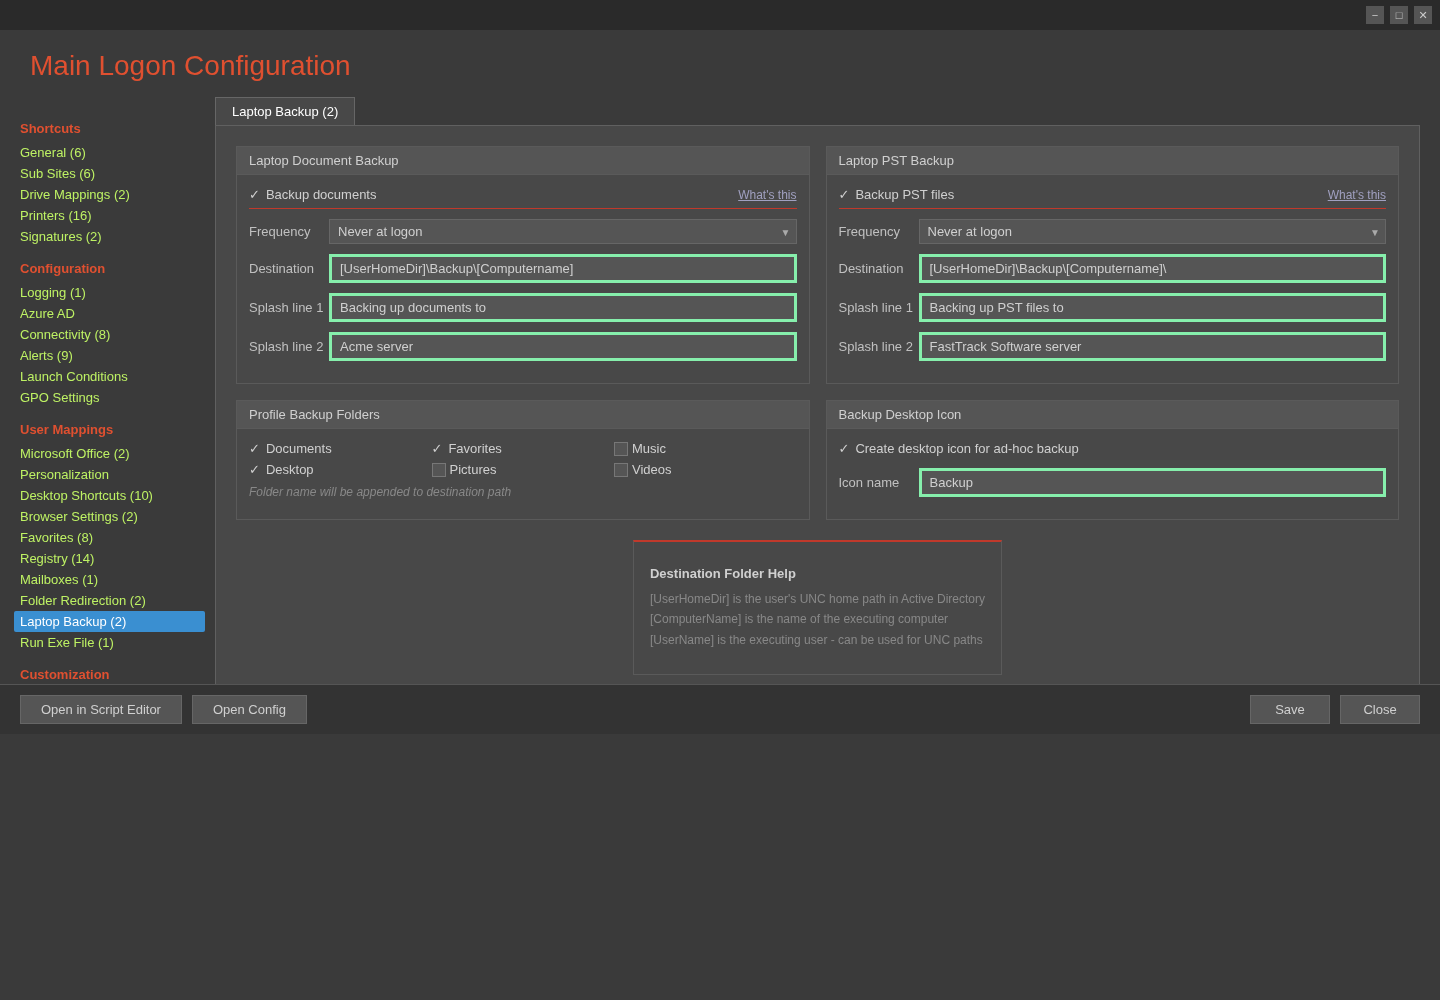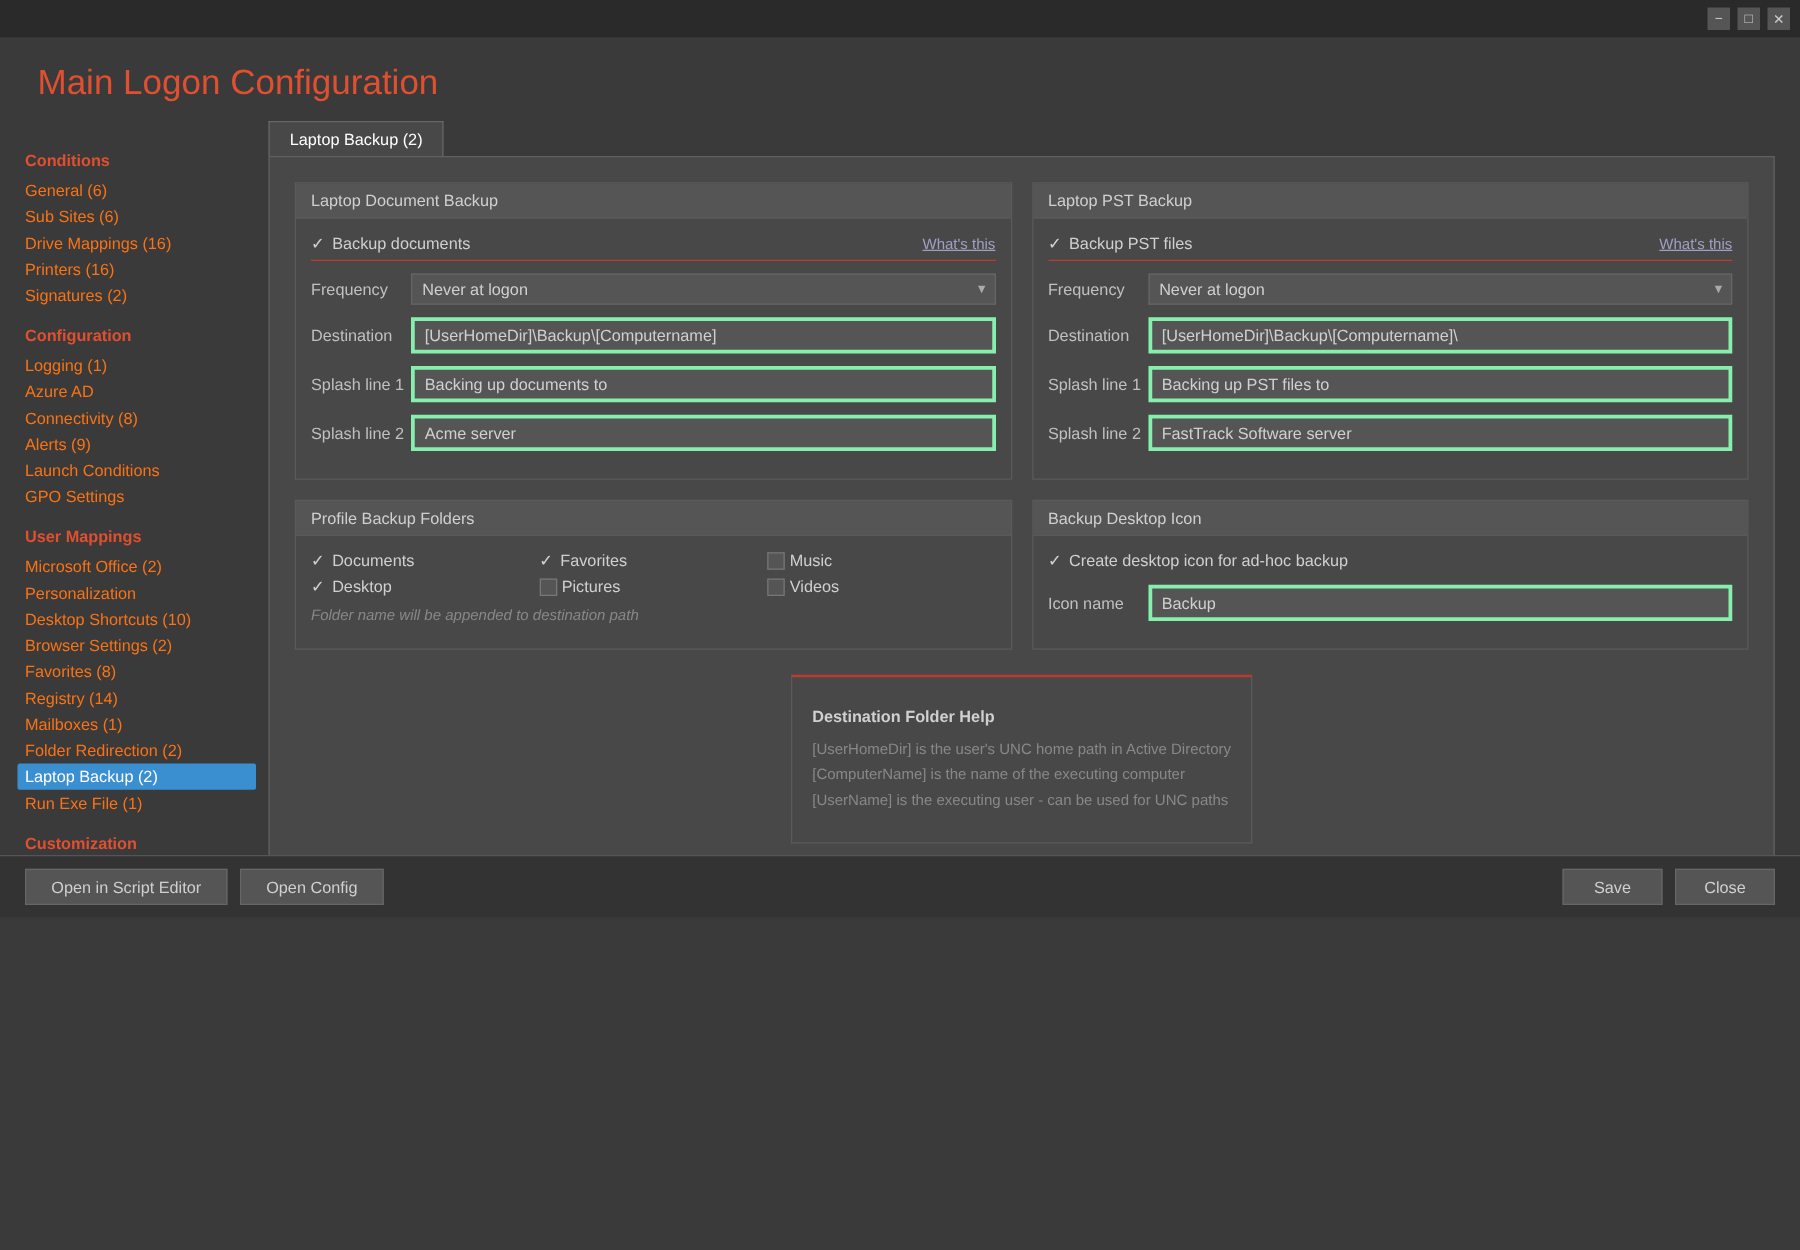--- a/index.html
+++ b/index.html
@@ -72,21 +72,21 @@
     .sidebar-section-title {
       color: #e05030;
       font-size: 13px;
       font-weight: 600;
       margin: 14px 0 6px 0;
     }
 
     .sidebar-item {
       padding: 3px 0;
       cursor: pointer;
-      color: #f97316;
+      color: #bef264;
       font-size: 13px;
       display: block;
     }
     .sidebar-item.active {
       background: #3a8fd1;
       color: #ffffff;
       padding: 3px 6px;
       margin-left: -6px;
       border-radius: 2px;
     }
@@ -339,24 +339,24 @@
 
 <div class="app-window">
   <div class="app-header">
     <h1 class="app-title">Main Logon Configuration</h1>
   </div>
 
   <div class="app-body">
 
     <div class="sidebar">
 
-      <div class="sidebar-section-title">Conditions</div>
+      <div class="sidebar-section-title">Shortcuts</div>
       <span class="sidebar-item">General (6)</span>
       <span class="sidebar-item">Sub Sites (6)</span>
-      <span class="sidebar-item">Drive Mappings (16)</span>
+      <span class="sidebar-item">Drive Mappings (2)</span>
       <span class="sidebar-item">Printers (16)</span>
       <span class="sidebar-item">Signatures (2)</span>
 
       <div class="sidebar-section-title">Configuration</div>
       <span class="sidebar-item">Logging (1)</span>
       <span class="sidebar-item">Azure AD</span>
       <span class="sidebar-item">Connectivity (8)</span>
       <span class="sidebar-item">Alerts (9)</span>
       <span class="sidebar-item">Launch Conditions</span>
       <span class="sidebar-item">GPO Settings</span>

